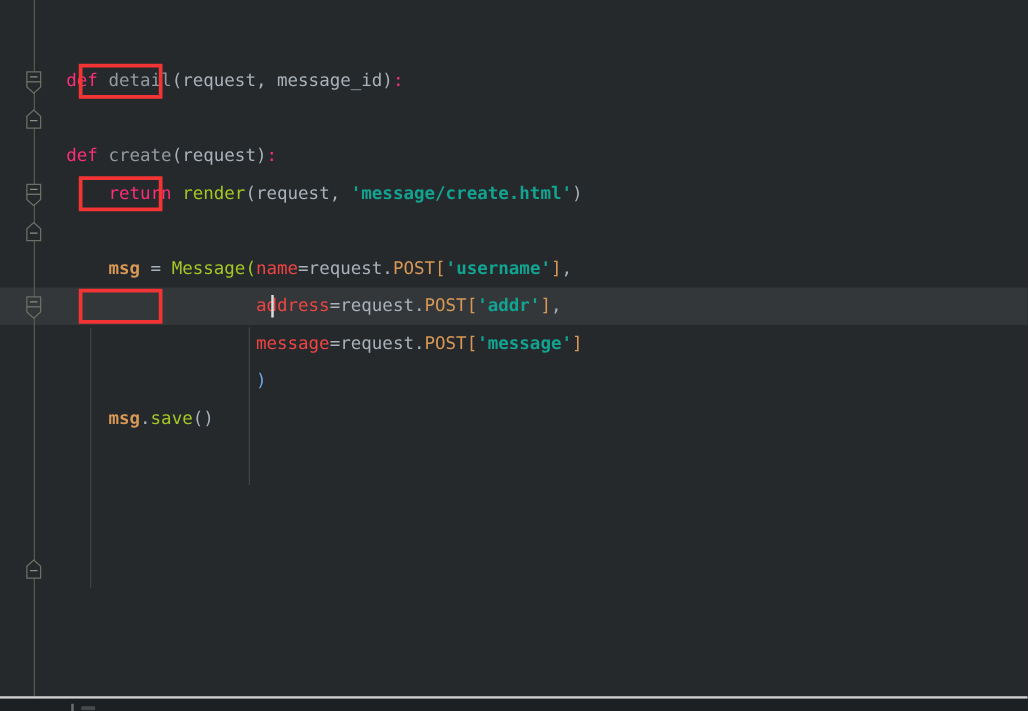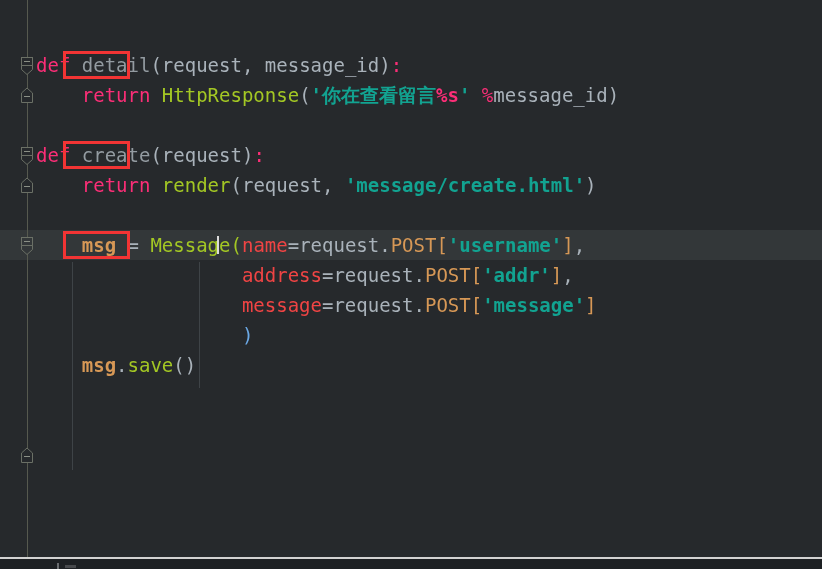--- a/index.html
+++ b/index.html
@@ -11,21 +11,21 @@
   .editor{position:absolute;inset:0;}
   
   .current-line{position:absolute;left:0;top:230px;width:822px;height:30px;background:#333739;}
   
   .gutter-line{position:absolute;left:27px;top:0;width:1px;height:558px;background:#56594f;}
   
   .guide-1{position:absolute;left:72px;top:262px;width:1px;height:208px;background:#3e4347;}
   .guide-2{position:absolute;left:199px;top:262px;width:1px;height:126px;background:#3e4347;}
   
   .code{position:absolute;left:0;top:50px;width:822px;}
-  .code-line{height:30px;line-height:30px;padding-left:36px;white-space:pre;font-size:19px;color:#a9b2ba;}
+  .code-line{height:30px;line-height:30px;padding-left:53px;white-space:pre;font-size:14px;color:#a9b2ba;}
   .tk-plain{color:#a9b2ba;}
   .tk-kw{color:#fb2e77;}
   .tk-defname{color:#939ba1;}
   .tk-fn{color:#a3c724;}
   .tk-str{color:#12a391;font-weight:bold;}
   .tk-fmt{color:#fb2e77;font-weight:bold;}
   .tk-orange{color:#d79856;}
   .tk-param{color:#ef4444;}
   .tk-blue{color:#6ba8e5;}
   .tk-var{color:#d79856;font-weight:bold;}
@@ -53,21 +53,20 @@
 <div class="editor">
 
   <div class="current-line"></div>
 
   <div class="gutter-line"></div>
   <div class="guide-1"></div>
   <div class="guide-2"></div>
 
   <div class="code">
       <div class="code-line"><span class="tk-kw">def</span><span class="tk-plain"> </span><span class="tk-defname">detail</span><span class="tk-plain">(request, message_id)</span><span class="tk-kw">:</span></div>
-      <div class="code-line"><span class="tk-plain">    </span><span class="tk-kw">return</span><span class="tk-plain"> </span><span class="tk-fn">HttpResponse</span><span class="tk-plain">(</span><span class="tk-str">'你在查看留言</span><span class="tk-fmt">%s</span><span class="tk-str">'</span><span class="tk-plain"> </span><span class="tk-kw">%</span><span class="tk-plain">message_id)</span></div>
       <div class="code-line"></div>
       <div class="code-line"><span class="tk-kw">def</span><span class="tk-plain"> </span><span class="tk-defname">create</span><span class="tk-plain">(request)</span><span class="tk-kw">:</span></div>
       <div class="code-line"><span class="tk-plain">    </span><span class="tk-kw">return</span><span class="tk-plain"> </span><span class="tk-fn">render</span><span class="tk-plain">(request, </span><span class="tk-str">'message/create.html'</span><span class="tk-plain">)</span></div>
       <div class="code-line"></div>
       <div class="code-line"><span class="tk-plain">    </span><span class="tk-var">msg</span><span class="tk-plain"> = </span><span class="tk-fn">Message(</span><span class="tk-param">name</span><span class="tk-plain">=request.</span><span class="tk-orange">POST[</span><span class="tk-str">'username'</span><span class="tk-orange">]</span><span class="tk-plain">,</span></div>
       <div class="code-line"><span class="tk-plain">                  </span><span class="tk-param">address</span><span class="tk-plain">=request.</span><span class="tk-orange">POST[</span><span class="tk-str">'addr'</span><span class="tk-orange">]</span><span class="tk-plain">,</span></div>
       <div class="code-line"><span class="tk-plain">                  </span><span class="tk-param">message</span><span class="tk-plain">=request.</span><span class="tk-orange">POST[</span><span class="tk-str">'message'</span><span class="tk-orange">]</span></div>
       <div class="code-line"><span class="tk-plain">                  </span><span class="tk-blue">)</span></div>
       <div class="code-line"><span class="tk-plain">    </span><span class="tk-var">msg</span><span class="tk-plain">.</span><span class="tk-fn">save</span><span class="tk-plain">()</span></div>
     </div>

